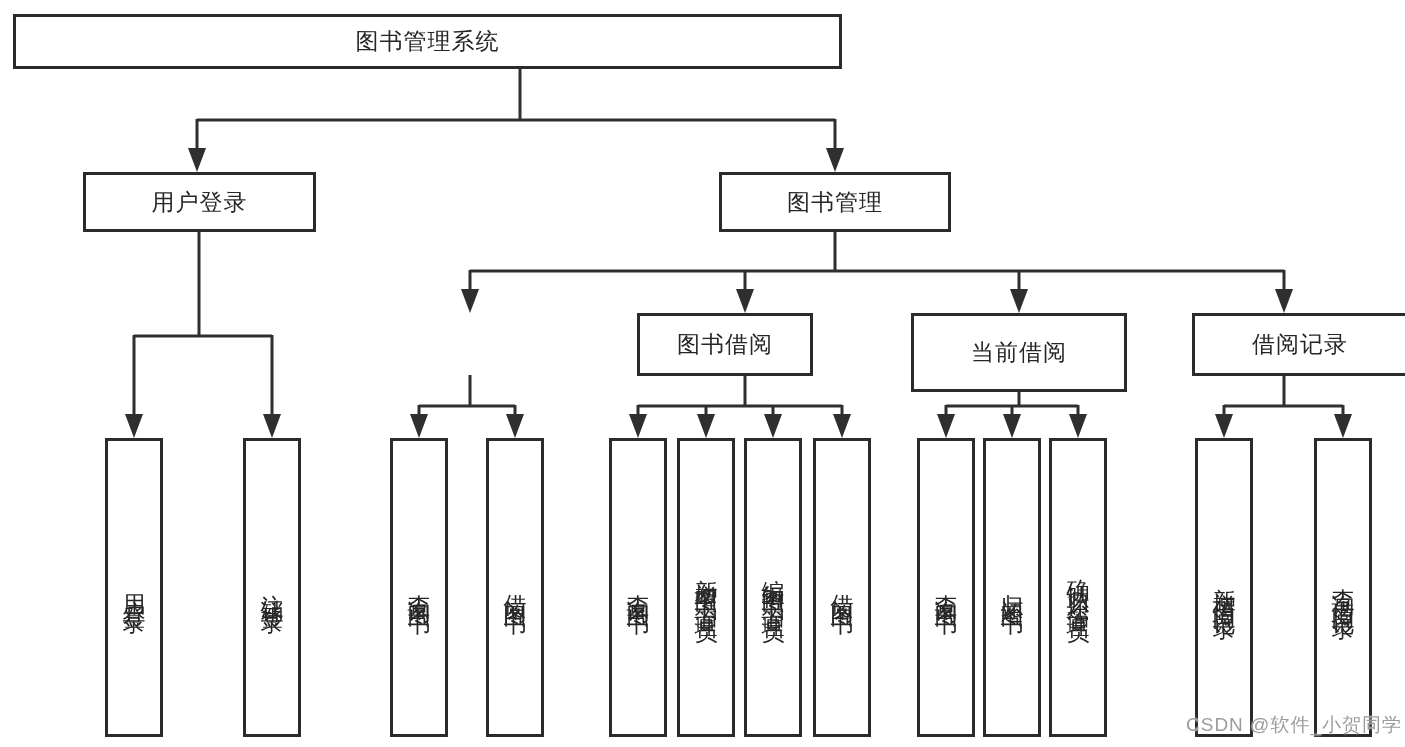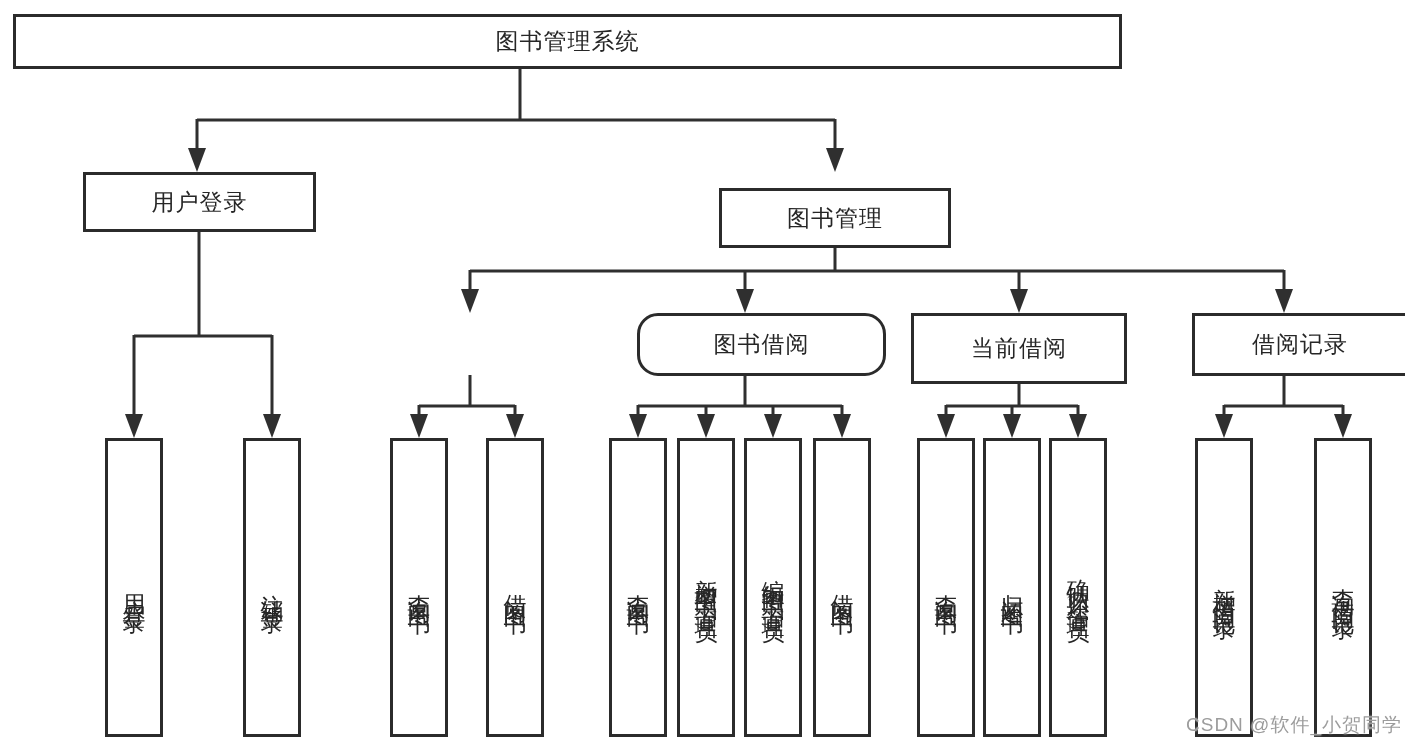--- a/index.html
+++ b/index.html
@@ -94,35 +94,35 @@
       <polygon points="764,414 782,414 773,438"></polygon>
       <polygon points="833,414 851,414 842,438"></polygon>
       <polygon points="937,414 955,414 946,438"></polygon>
       <polygon points="1003,414 1021,414 1012,438"></polygon>
       <polygon points="1069,414 1087,414 1078,438"></polygon>
       <polygon points="1215,414 1233,414 1224,438"></polygon>
       <polygon points="1334,414 1352,414 1343,438"></polygon>
     </g>
   </svg>
 
-  <div class="hbox" style="left:13px;top:14px;width:1109px;height:55px;">
+  <div class="hbox" style="left:13px;top:14px;width:829px;height:55px;">
     <span>图书管理系统</span>
   </div>
 
   <div class="hbox" style="left:83px;top:172px;width:233px;height:60px;">
     <span>用户登录</span>
   </div>
-  <div class="hbox" style="left:719px;top:188px;width:232px;height:60px;">
+  <div class="hbox" style="left:719px;top:172px;width:232px;height:60px;">
     <span>图书管理</span>
   </div>
 
-  <div class="hbox" style="left:637px;top:313px;width:249px;height:63px;border-radius:21px;">
+  <div class="hbox" style="left:637px;top:313px;width:176px;height:63px;">
     <span>图书借阅</span>
   </div>
-  <div class="hbox" style="left:911px;top:313px;width:216px;height:71px;">
+  <div class="hbox" style="left:911px;top:313px;width:216px;height:79px;">
     <span>当前借阅</span>
   </div>
   <div class="hbox" style="left:1176px;top:313px;width:216px;height:63px;margin-left:16px;">
     <span>借阅记录</span>
   </div>
 
   <div class="vbox" style="left:105px;">
     <span>用户登录</span>
   </div>
   <div class="vbox" style="left:243px;">

